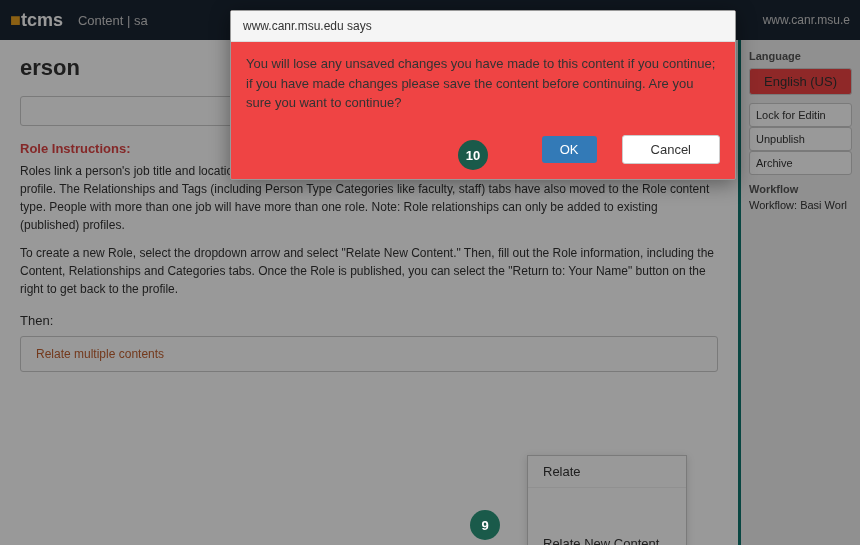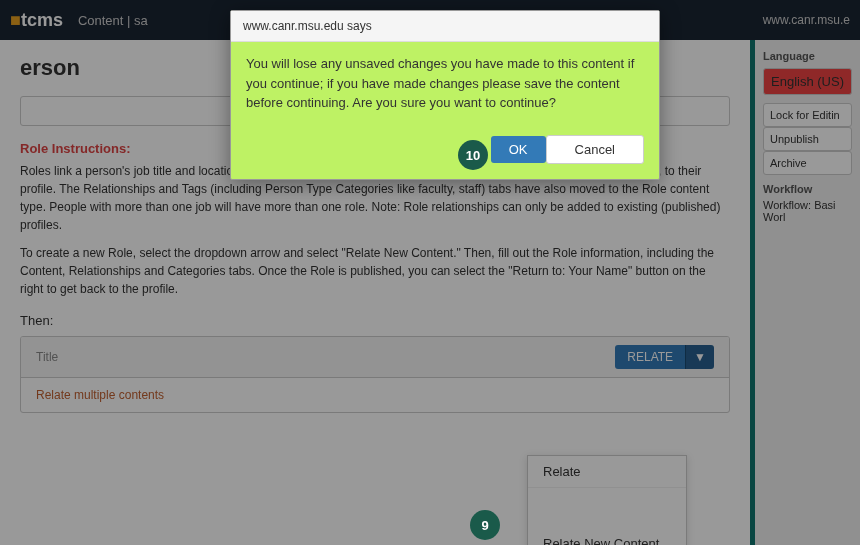--- a/index.html
+++ b/index.html
@@ -97,21 +97,21 @@
       width: 160px;
     }
     .dropdown-menu-item {
       padding: 8px 15px; font-size: 13px; color: #333; cursor: pointer;
       border-bottom: 1px solid #f0f0f0;
     }
     .dropdown-menu-item:last-child { border-bottom: none; margin-top: 40px; }
 
     
     .right-sidebar {
-      width: 110px; background: #f0f0f0; border-left: 5px solid #0f766e;
+      width: 122px; background: #f0f0f0; border-left: 3px solid #0f766e;
       padding: 10px 8px;
     }
 
     .sidebar-section-label {
       font-size: 11px; color: #555; font-weight: bold; margin-bottom: 6px;
     }
 
     .sidebar-lang-btn {
       width: 100%; background: #ef4444; border: 1px solid #ccc;
       padding: 5px 6px; font-size: 13px; color: #333; text-align: center;
@@ -134,38 +134,38 @@
     }
 
     
     .overlay {
       position: absolute; top: 0; left: 0; width: 860px; height: 545px;
       background: rgba(0,0,0,0.4); z-index: 100;
     }
 
     
     .dialog {
-      position: absolute; top: 10px; left: 230px; width: 430px;
-      background: #bef264; border: 1px solid #999;
+      position: absolute; top: 10px; left: 230px; width: 506px;
+      background: #ef4444; border: 1px solid #999;
       box-shadow: 0 4px 20px rgba(0,0,0,0.4); z-index: 200;
       border-radius: 2px;
     }
 
     .dialog-title-bar {
       background: #f5f5f5; padding: 8px 12px;
       border-bottom: 1px solid #ddd; font-size: 12px; color: #333;
     }
 
     .dialog-body {
       padding: 12px 15px; font-size: 13px; color: #333; line-height: 1.5;
     }
 
     .dialog-buttons {
       display: flex; justify-content: flex-end; align-items: center;
-      padding: 10px 15px 15px 15px; gap: 0;
+      padding: 10px 15px 15px 15px; gap: 25px;
     }
 
     .dialog-ok-btn {
       background: #337ab7; color: #fff; border: none;
       padding: 6px 18px; font-size: 13px; cursor: pointer;
       border-radius: 3px;
     }
 
     .dialog-cancel-btn {
       background: #fff; color: #333; border: 1px solid #ccc;
@@ -210,27 +210,20 @@
       <div class="page-title">erson</div>
       <input class="search-bar" type="text" style="">
 
       <div class="role-instructions-label">Role Instructions:</div>
       <div class="role-instructions-text">Roles link a person's job title and location-specific contact information, such as telephone and fax numbers, and address, to their profile. The Relationships and Tags (including Person Type Categories like faculty, staff) tabs have also moved to the Role content type. People with more than one job will have more than one role. Note: Role relationships can only be added to existing (published) profiles.</div>
       <div class="role-instructions-text2">To create a new Role, select the dropdown arrow and select "Relate New Content." Then, fill out the Role information, including the Content, Relationships and Categories tabs. Once the Role is published, you can select the "Return to: Your Name" button on the right to get back to the profile.</div>
 
       <div class="roles-label">Then:</div>
 
       <div class="roles-table">
-        <div class="roles-table-header">
-          <div class="col-title">Title</div>
-          <div class="relate-btn-group">
-            <button class="relate-btn">RELATE</button>
-            <button class="relate-dropdown-arrow">▼</button>
-          </div>
-        </div>
         <div class="roles-table-body">
           <span>Relate multiple contents</span>
         </div>
       </div>
 
       
       <div class="dropdown-menu" style="top: 455px; left: 527px; position: absolute; z-index: 50;">
         <div class="dropdown-menu-item">Relate</div>
         <div class="dropdown-menu-item">Relate New Content</div>
       </div>

